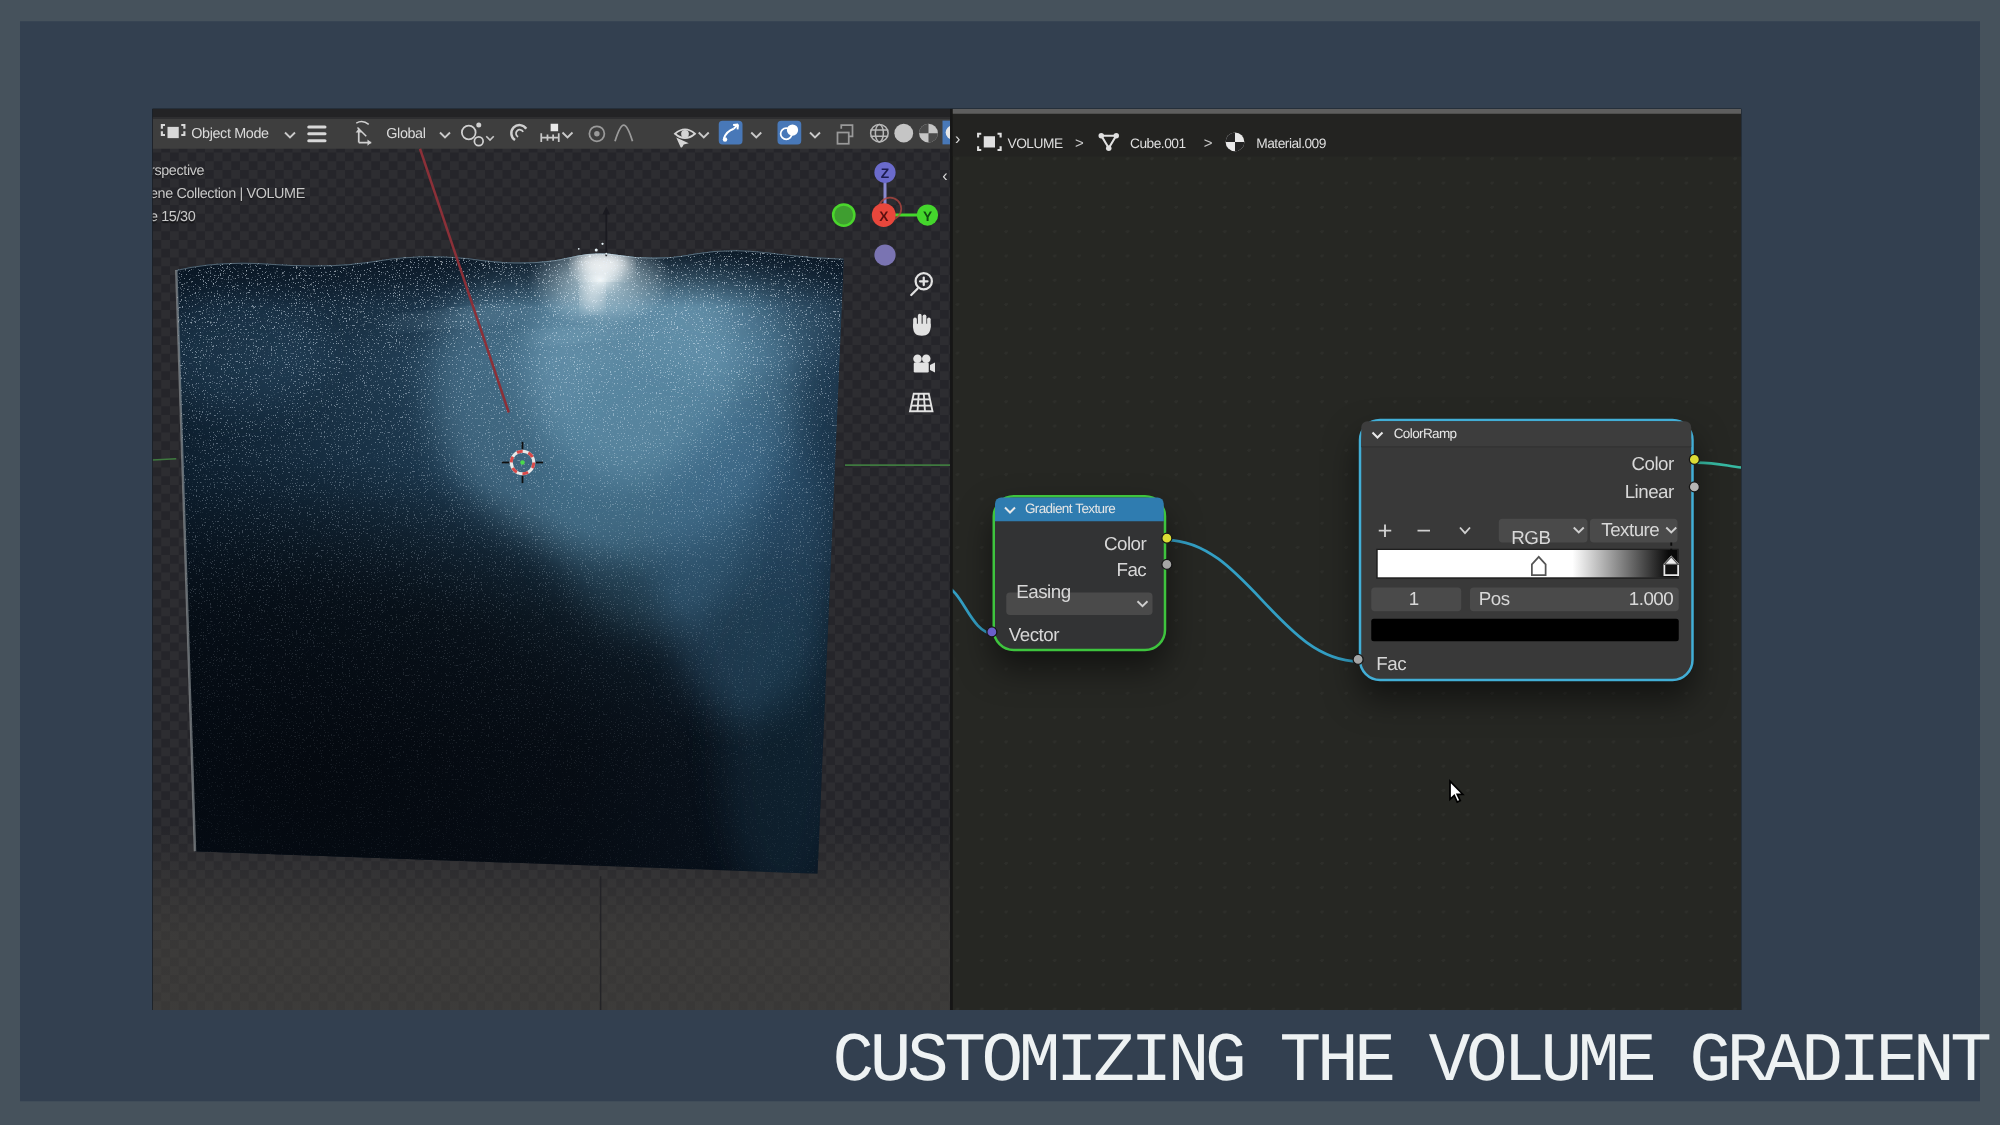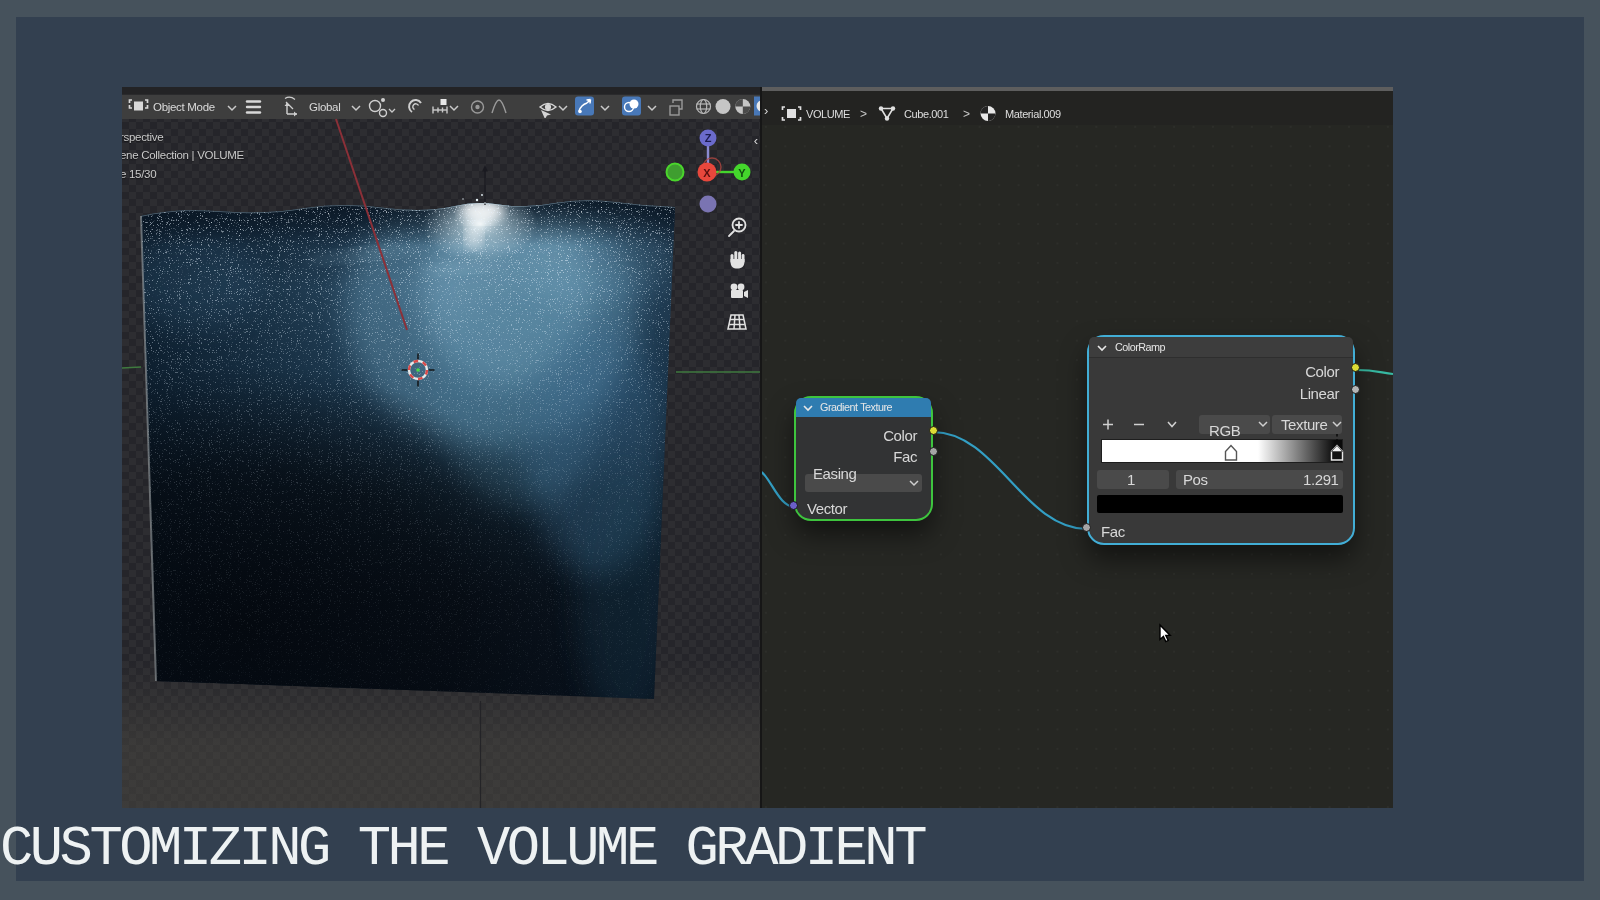--- a/index.html
+++ b/index.html
@@ -26,21 +26,21 @@
   .node{position:absolute;border-radius:17px;box-shadow:0 14px 26px rgba(0,0,0,.5)}
   #gtnode{left:672px;top:309px;width:135px;height:121px;background:#323334;border:2px solid #3ec43e}
   #gthead{position:absolute;left:0;top:0;width:135px;height:19px;background:#2f7cb0;border-radius:5px 5px 0 0}
   #crnode{left:965px;top:248px;width:264px;height:206px;background:#393939;border:2px solid #42aed6}
   #crhead{position:absolute;left:0;top:0;width:264px;height:20px;background:#3d3d3d;border-radius:5px 5px 0 0;border-bottom:1px solid #2e2e2e}
   .ntitle{position:absolute;font-size:10.8px;letter-spacing:-0.5px;word-spacing:0.5px;color:#e6e6e6;white-space:nowrap}
   .nlbl{position:absolute;font-size:15px;letter-spacing:-0.4px;color:#d8d8d8;white-space:nowrap}
   .sock{position:absolute;width:7px;height:7px;border-radius:50%;border:1.5px solid #161616}
   .btn{position:absolute;background:#4a4a4a;border-radius:3px}
   
-  #cap{position:absolute;left:0;top:818px;width:1590px;text-align:left;
+  #cap{position:absolute;left:0;top:818px;width:1590px;text-align:right;
        font-family:"Liberation Mono",monospace;font-size:55.5px;letter-spacing:-3.5px;
        color:#eef2f3;font-weight:400}
 </style>
 </head>
 <body>
 <div id="inner"></div>
 <div id="shot">
 
   <div id="vp">
     <div id="vpchecker"></div>
@@ -407,18 +407,18 @@
       <g transform="translate(236,10)">
         <path d="M-5.5,11 L-5.5,2.5 L0,-3.5 L5.5,2.5 L5.5,11 Z" fill="#111" stroke="#e8e8e8" stroke-width="1.4"></path>
         <path d="M-5.5,2.5 L0,-3.5 L5.5,2.5 Z" fill="#eee" stroke="#555" stroke-width="1"></path>
       </g>
     </svg>
 
     <div class="btn" style="left:8px;top:133px;width:72px;height:19px"></div>
     <div class="btn" style="left:87px;top:133px;width:167px;height:19px"></div>
     <div class="nlbl" style="left:38px;top:134px">1</div>
     <div class="nlbl" style="left:94px;top:134px">Pos</div>
-    <div class="nlbl" style="left:214px;top:134px">1.291</div>
+    <div class="nlbl" style="left:214px;top:134px">1.000</div>
 
     <div class="abs" style="left:8px;top:158px;width:246px;height:18px;background:#000;border-radius:2px"></div>
   </div>
 </div>
 <div id="cap">CUSTOMIZING THE VOLUME GRADIENT</div>
 
 </body></html>

